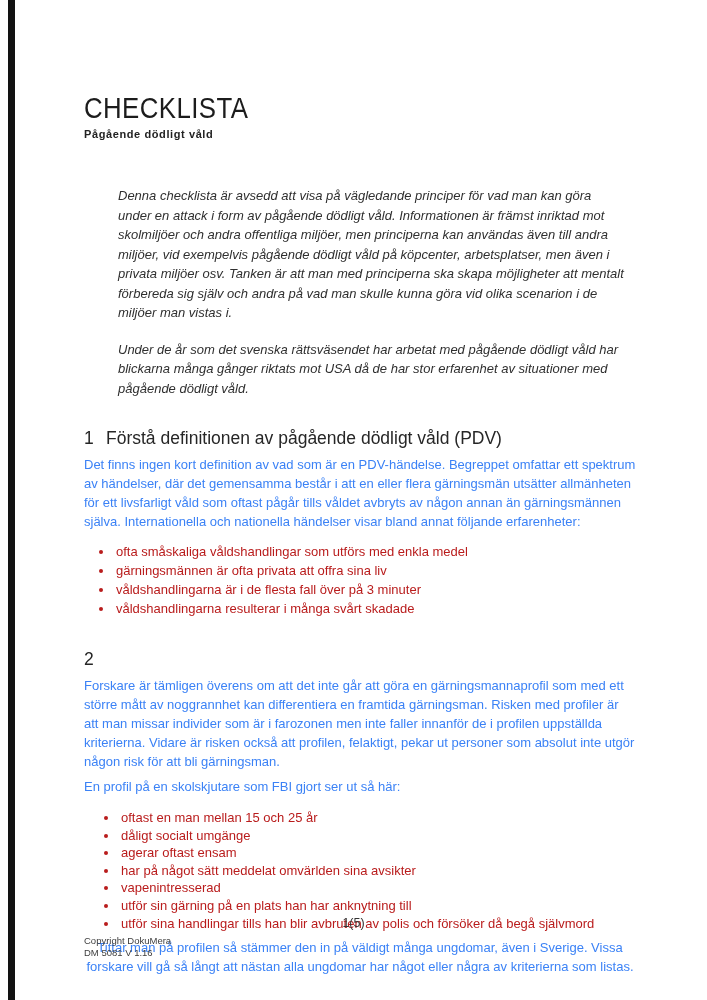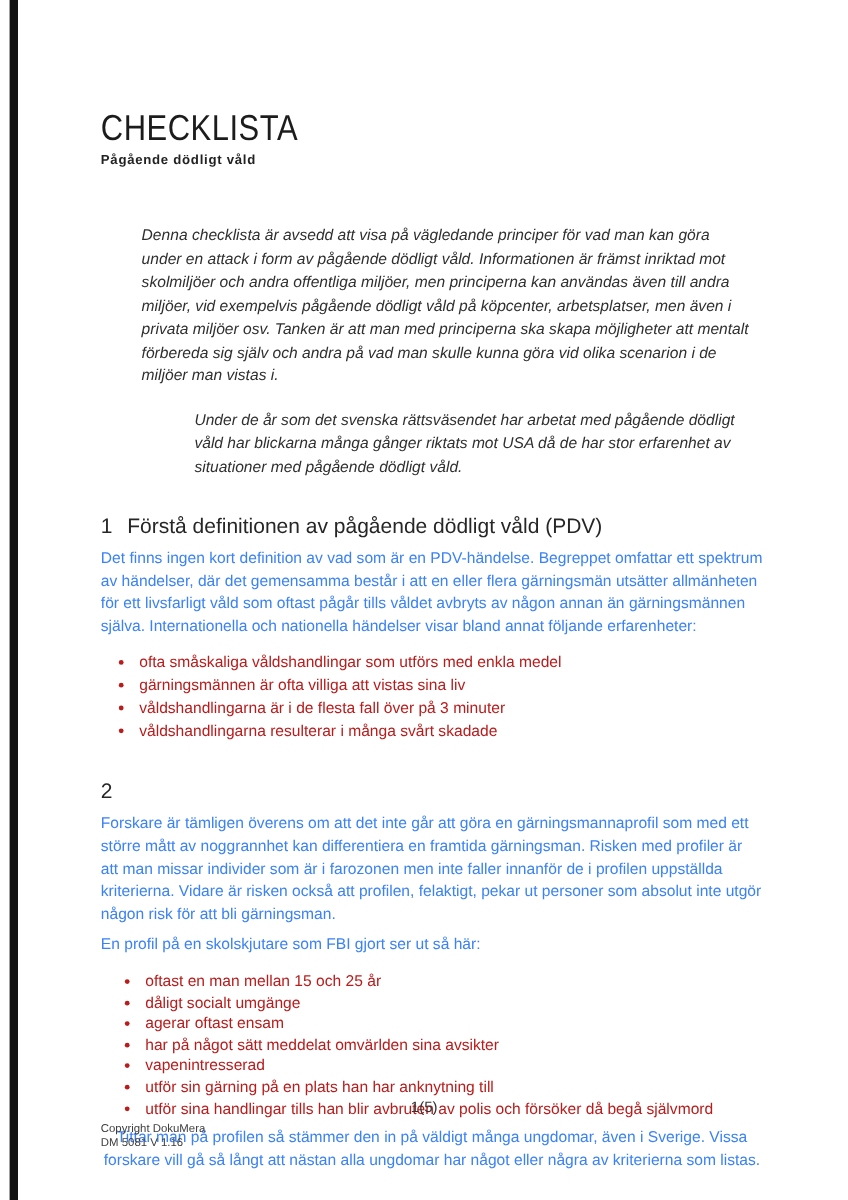--- a/index.html
+++ b/index.html
@@ -43,21 +43,21 @@
   .intro {
     margin-top: 46px;
     margin-left: 34px;
     width: 510px;
     font-style: italic;
     font-size: 13px;
     line-height: 19.5px;
     color: #2f2f2f;
   }
   .intro p { margin: 0; }
-  .intro p + p { margin-top: 17px; margin-left: 44px; }
+  .intro p + p { margin-top: 17px; }
   .section { margin: 0; }
   .section-heading {
     display: flex;
     margin: 0;
     font-size: 17.5px;
     font-weight: 400;
     color: #262626;
     line-height: 22px;
   }
   .section-heading .num {
@@ -124,21 +124,21 @@
   </div>
 
   <div class="section sec1">
     <h2 class="section-heading">
       <span class="num">1</span>
       <span>Förstå definitionen av pågående dödligt våld (PDV)</span>
     </h2>
     <p class="body-text">Det finns ingen kort definition av vad som är en PDV-händelse. Begreppet omfattar ett spektrum av händelser, där det gemensamma består i att en eller flera gärningsmän utsätter allmänheten för ett livsfarligt våld som oftast pågår tills våldet avbryts av någon annan än gärningsmännen själva. Internationella och nationella händelser visar bland annat följande erfarenheter:</p>
     <ul class="bullets bullets-1">
       <li>ofta småskaliga våldshandlingar som utförs med enkla medel</li>
-      <li>gärningsmännen är ofta villiga att vistas sina liv</li>
+      <li>gärningsmännen är ofta privata att offra sina liv</li>
       <li>våldshandlingarna är i de flesta fall över på 3 minuter</li>
       <li>våldshandlingarna resulterar i många svårt skadade</li>
     </ul>
   </div>
 
   <div class="section sec2">
     <h2 class="section-heading">
       <span class="num">2</span>
     </h2>
     <p class="body-text">Forskare är tämligen överens om att det inte går att göra en gärningsmannaprofil som med ett större mått av noggrannhet kan differentiera en framtida gärningsman. Risken med profiler är att man missar individer som är i farozonen men inte faller innanför de i profilen uppställda kriterierna. Vidare är risken också att profilen, felaktigt, pekar ut personer som absolut inte utgör någon risk för att bli gärningsman.</p>

